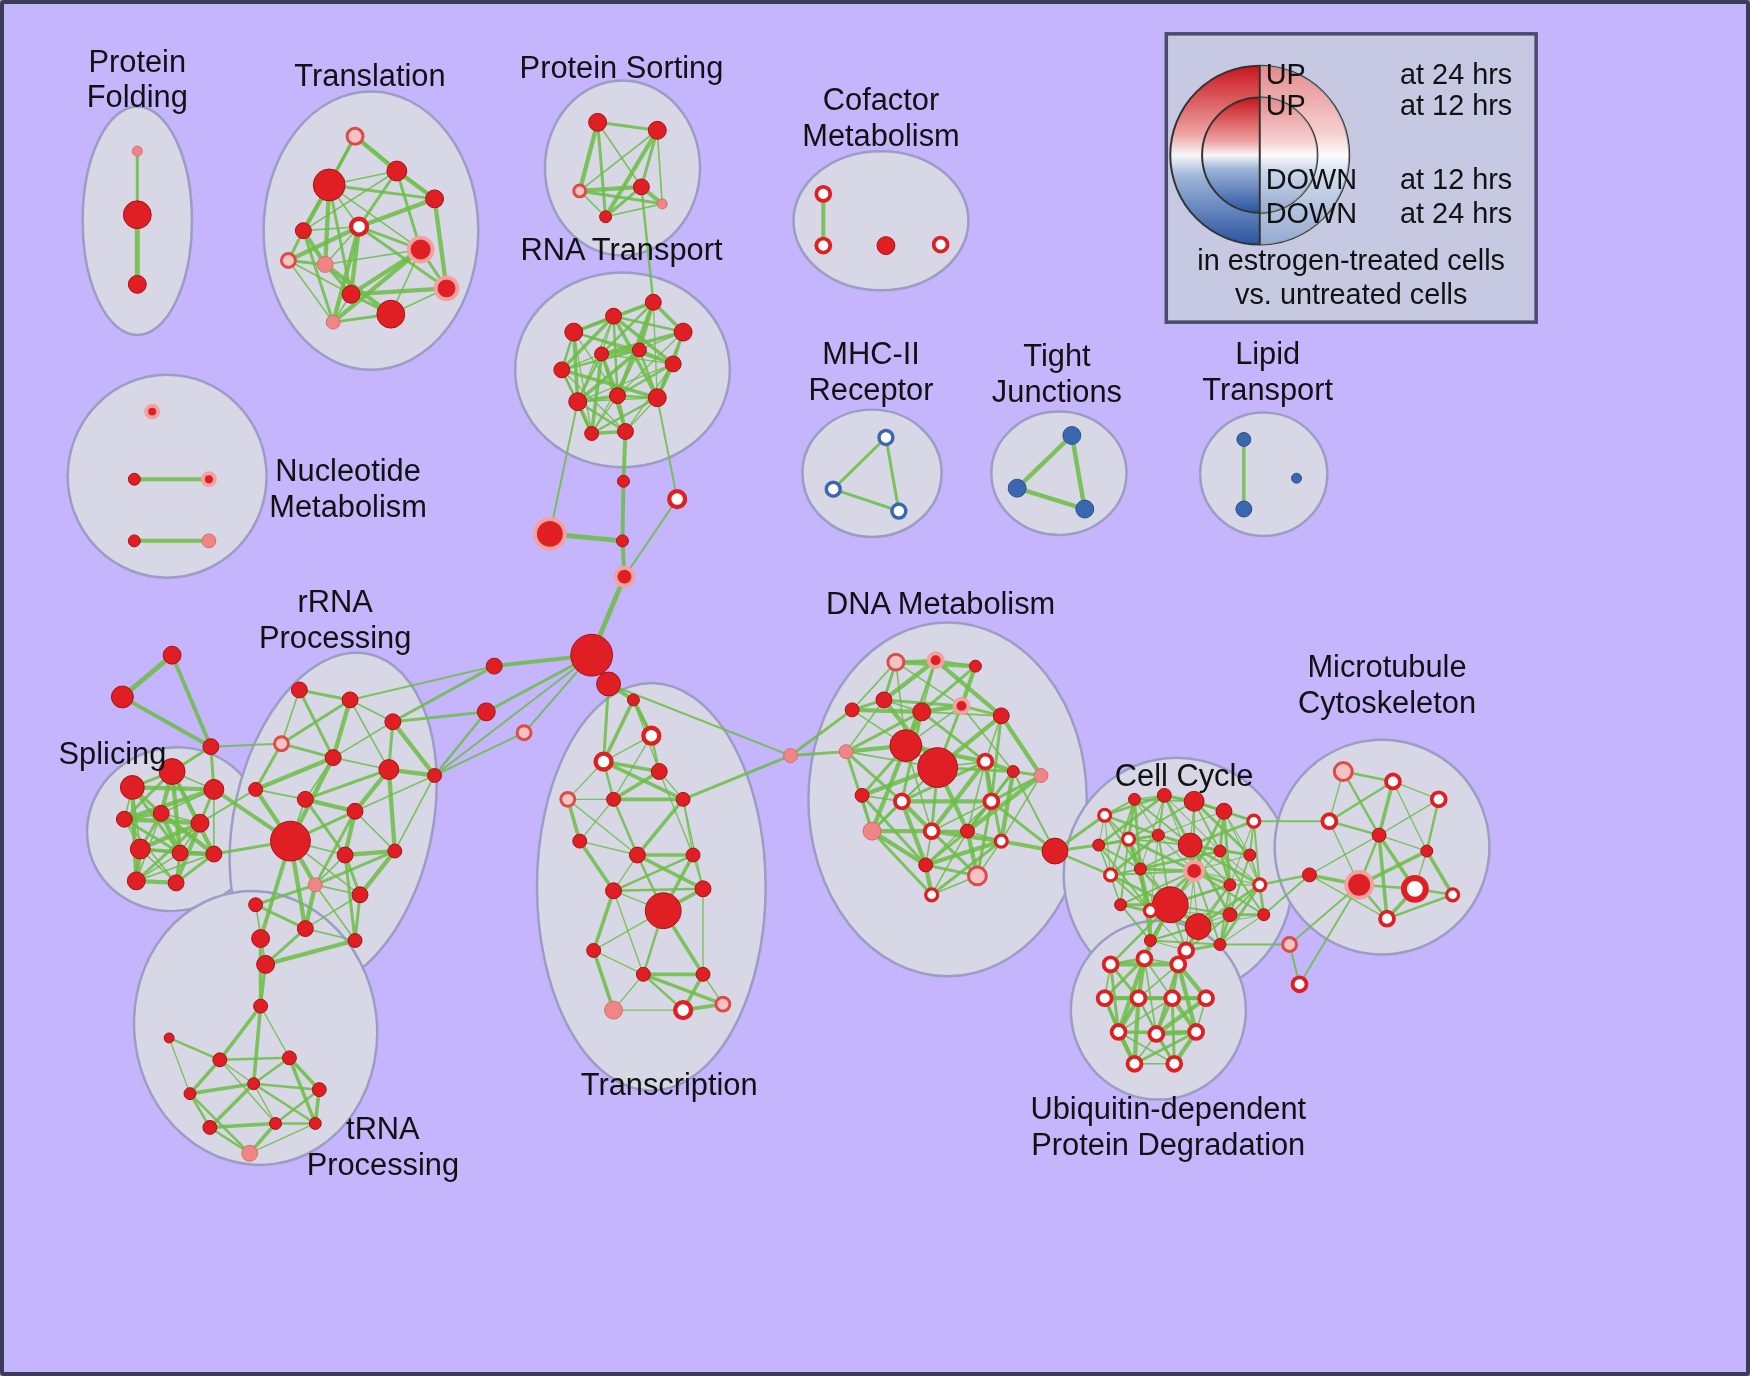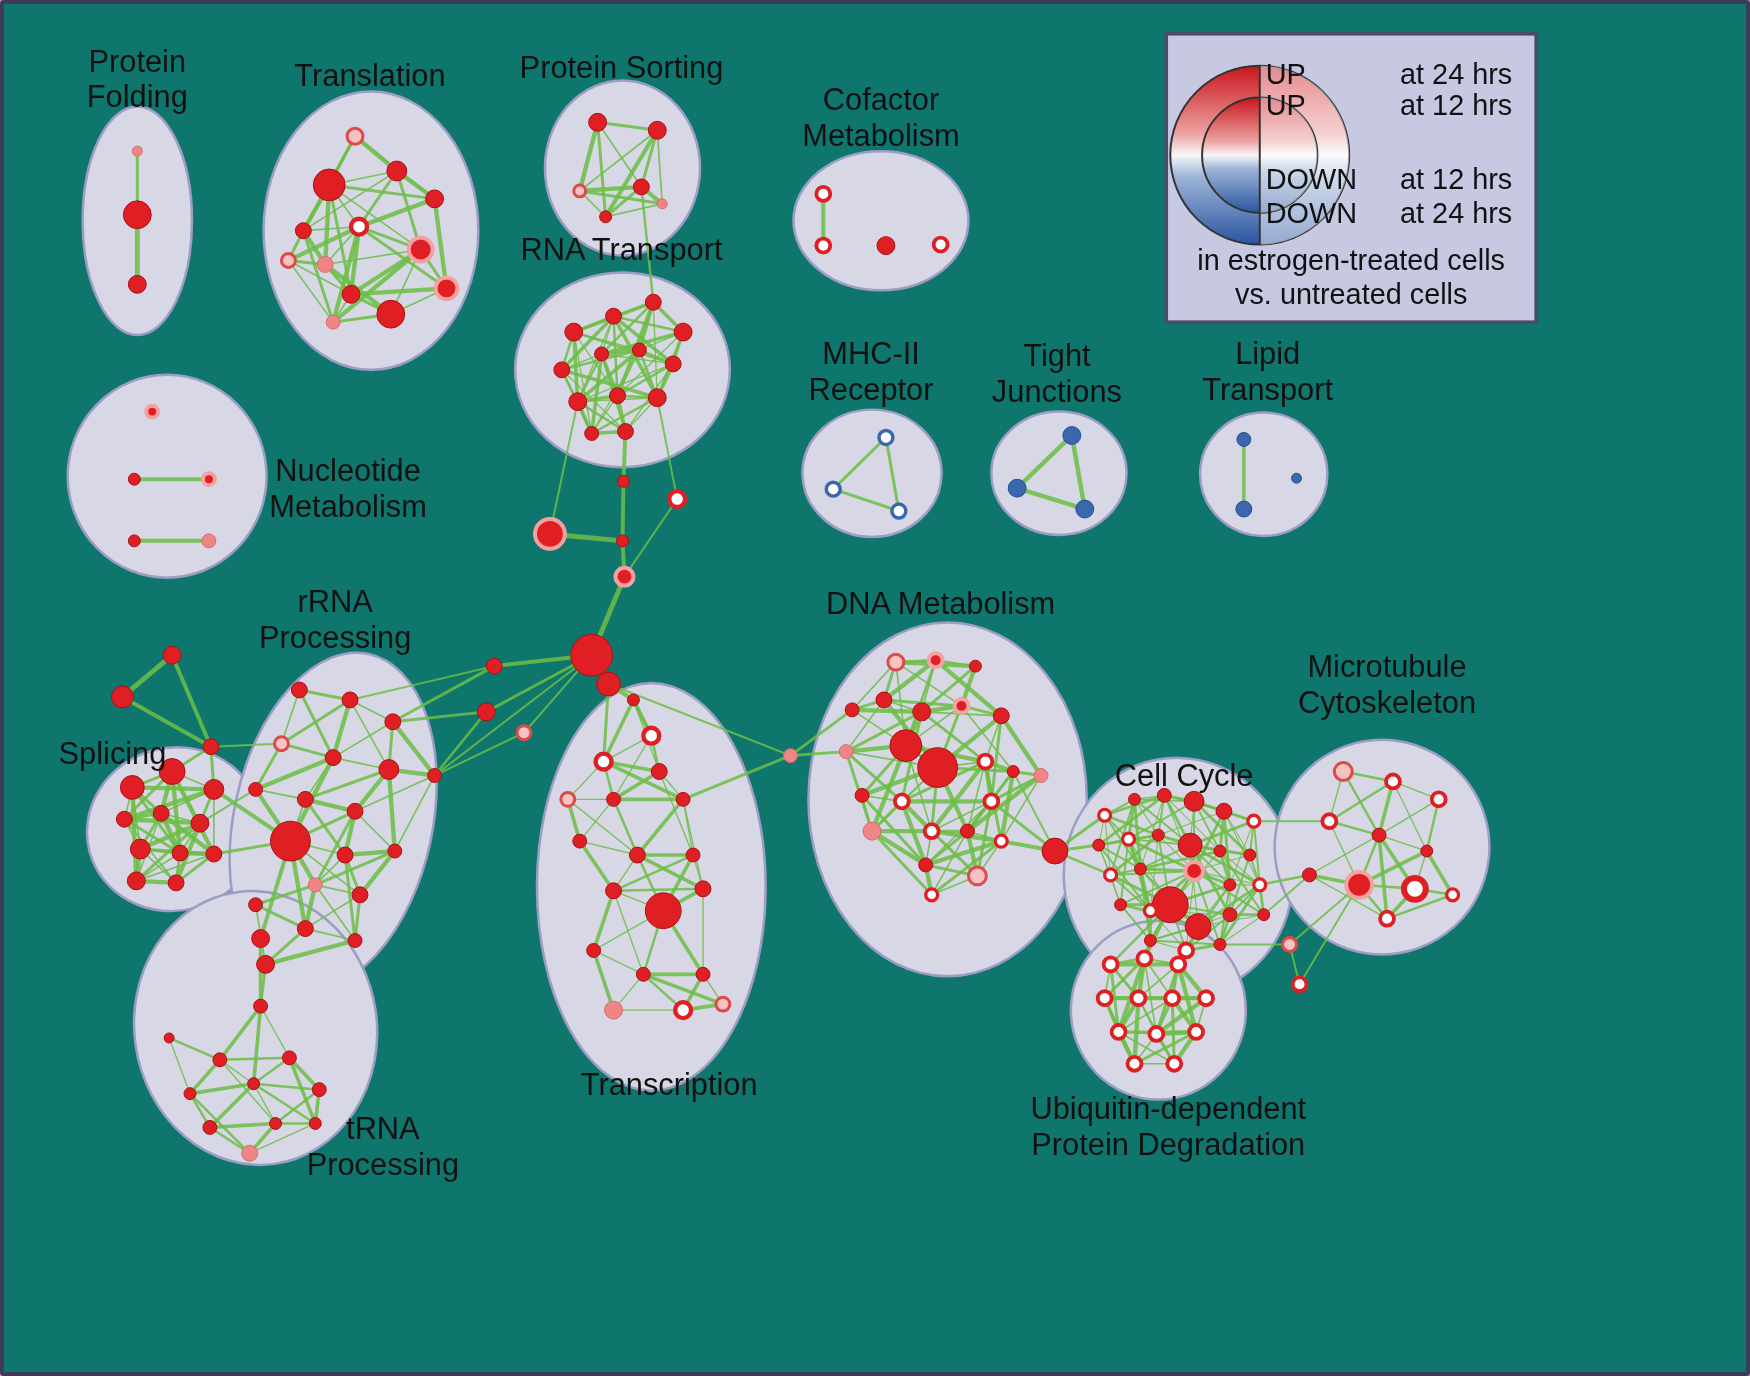--- a/index.html
+++ b/index.html
@@ -1,20 +1,20 @@
 <!DOCTYPE html>
 <html><head>
 <meta charset="utf-8">
 <style>
   html,body{margin:0;padding:0;background:#9fa0bf;}
   #figure-root{
     position:relative;
     width:1750px;height:1376px;
     box-sizing:border-box;
-    background:#0f766e;
+    background:#c4b5fd;
     border:4px solid #3c3c5a;
     border-radius:4px;
     overflow:hidden;
     font-family:"Liberation Sans",sans-serif;
   }
   svg text{font-family:"Liberation Sans",sans-serif;fill:#111;}
   #net{display:block;width:100%;height:100%;}
 </style>
 </head>
 <body>

